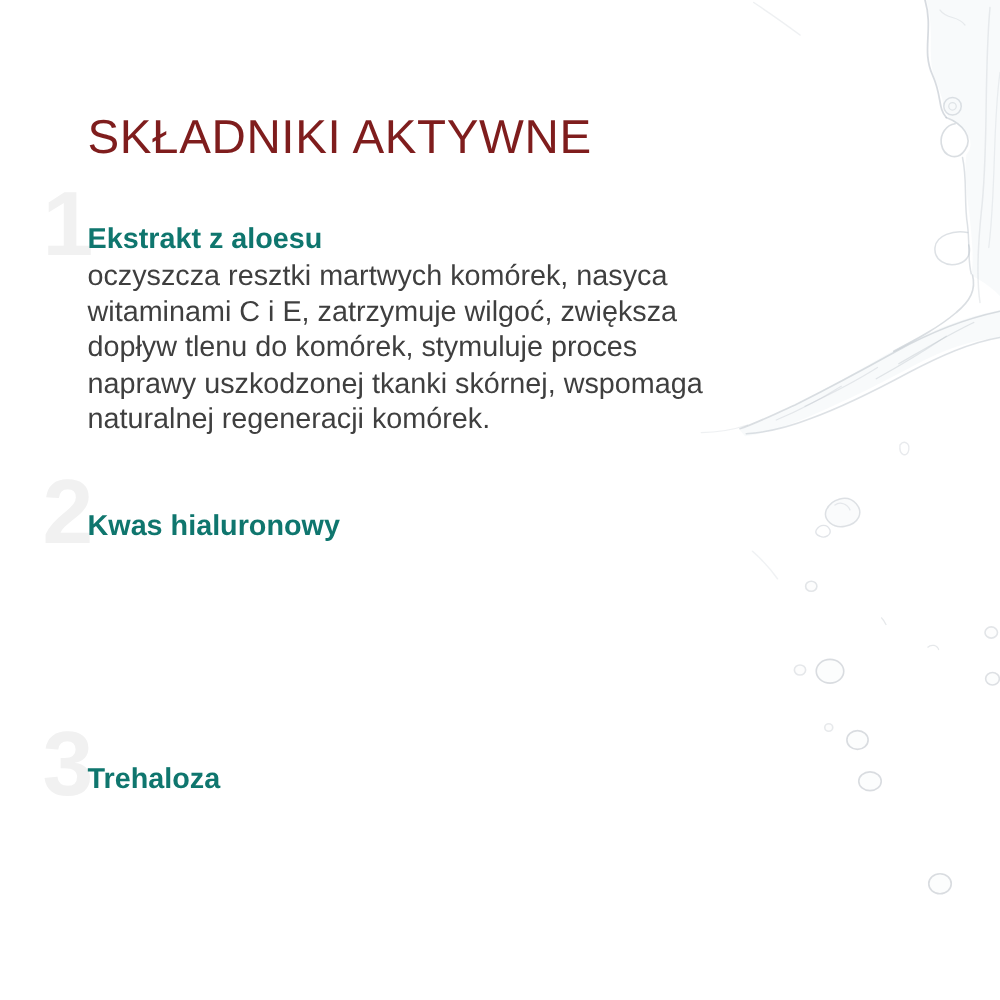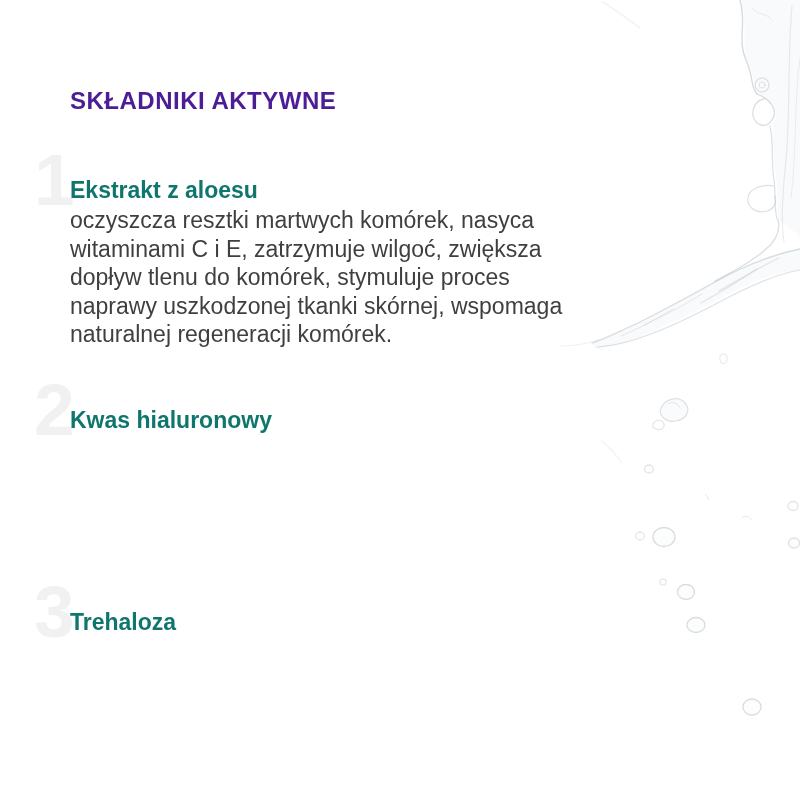--- a/index.html
+++ b/index.html
@@ -18,25 +18,25 @@
   }
   .splash {
     position: absolute;
     inset: 0;
     pointer-events: none;
   }
   .page-title {
     position: absolute;
     left: 70px;
     top: 66px;
-    font-size: 24px;
-    font-weight: 700;
+    font-size: 38px;
+    font-weight: 400;
     letter-spacing: 0.5px;
     line-height: 38px;
-    color: #4c1d95;
+    color: #7f1d1d;
     z-index: 2;
   }
   .section {
     position: absolute;
     left: 70px;
     width: 540px;
     z-index: 2;
   }
   .section .big-number {
     position: absolute;

